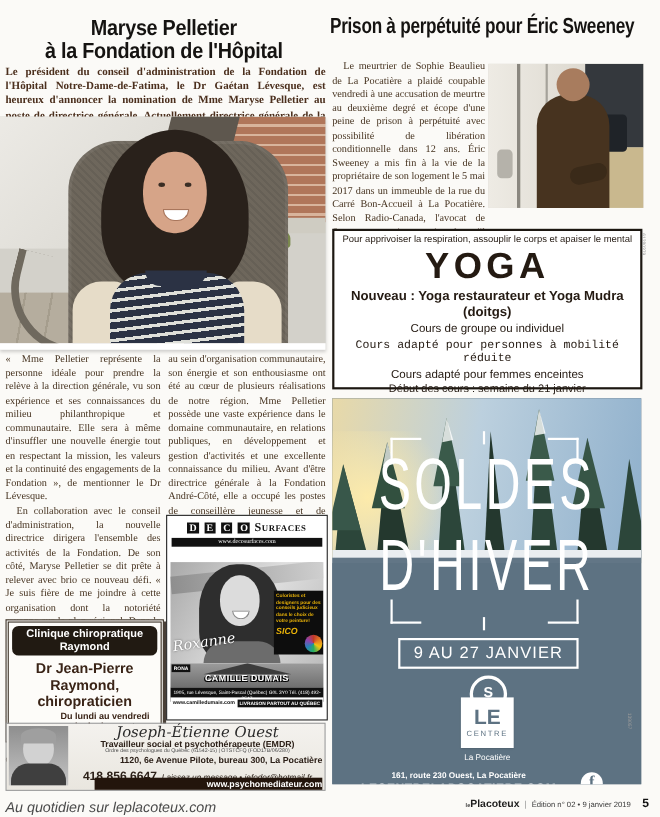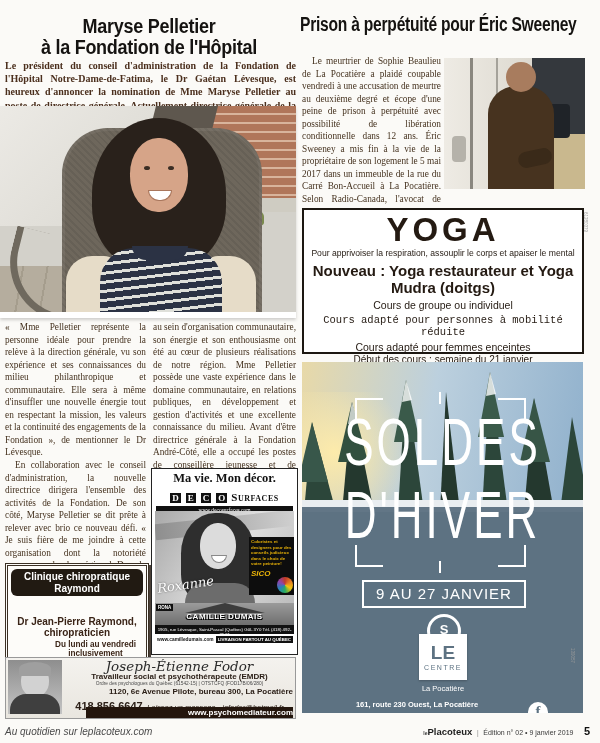--- a/index.html
+++ b/index.html
@@ -85,23 +85,23 @@
   <div class="abs" style="left:8px;top:78px;width:14px;height:26px;background:#b5b2aa;border-radius:4px;"></div>
   <div class="abs" style="left:88px;top:0;width:53px;height:76px;background:#34383d;"></div>
   <div class="abs" style="left:88px;top:76px;width:53px;height:55px;background:#c9b88e;"></div>
   <div class="abs" style="left:96px;top:46px;width:30px;height:34px;background:#1f2328;border-radius:4px;"></div>
   <div class="abs" style="left:44px;top:28px;width:66px;height:103px;background:#47331f;border-radius:28px 28px 0 0;"></div>
   <div class="abs" style="left:62px;top:4px;width:30px;height:30px;background:#a87c5e;border-radius:50%;"></div>
   <div class="abs" style="left:74px;top:92px;width:34px;height:16px;background:#3a2a19;border-radius:8px;transform:rotate(-12deg);"></div>
 </div>
 
 <div class="abs yoga" style="left:302px;top:208px;width:278px;height:142px;">
+  <div style="font-size:8.6px;margin-top:2px;">Pour apprivoiser la respiration, assouplir le corps et apaiser le mental</div>
   <div style="font-size:33px;font-weight:700;letter-spacing:4px;line-height:1;margin-top:3px;">YOGA</div>
-  <div style="font-size:8.6px;margin-top:2px;">Pour apprivoiser la respiration, assouplir le corps et apaiser le mental</div>
-  <div style="font-size:15px;font-weight:700;margin-top:4px;">Nouveau : Yoga restaurateur et Yoga Mudra (doitgs)</div>
+  <div style="font-size:12px;font-weight:700;margin-top:4px;">Nouveau : Yoga restaurateur et Yoga Mudra (doitgs)</div>
   <div style="font-size:10.5px;margin-top:3px;">Cours de groupe ou individuel</div>
   <div style="font-size:10.5px;margin-top:3px;font-family:Liberation Mono, monospace;">Cours adapté pour personnes à mobilité réduite</div>
   <div style="font-size:10.5px;margin-top:3px;">Cours adapté pour femmes enceintes</div>
   <div style="font-size:10px;margin-top:1px;">Début des cours : semaine du 21 janvier</div>
   <div style="font-size:7.8px;margin-top:3px;">Plus de 15 ans de formation et  18 ans d'expérience.</div>
 </div>
 <div class="abs vcode" style="left:588px;top:212px;">61280379</div>
 
 <div class="abs photo soldes" style="left:302px;top:362px;width:281px;height:351px;">
 
@@ -159,29 +159,28 @@
     <span>f</span>
   </div>
 </div>
 <div class="abs vcode" style="left:575px;top:648px;">139057</div>
 
 <div class="abs clin" style="left:5px;top:563px;width:138px;height:106px;">
   <div style="background:#211a12;color:#fff;font-weight:700;font-size:10px;line-height:1.15;border-radius:6px;margin:3px 3px 0 3px;padding:2px 0;">
     <div>Clinique chiropratique</div>
     <div>Raymond</div>
   </div>
-  <div style="font-size:10px;font-weight:700;margin-top:20px;">Dr Jean-Pierre Raymond, chiropraticien</div>
+  <div style="font-size:13px;font-weight:700;margin-top:4px;">Dr Jean-Pierre Raymond, chiropraticien</div>
   <div style="font-size:8.2px;font-weight:700;margin-top:2px;margin-left:37px;">Du lundi au vendredi inclusivement</div>
   <div style="font-size:8px;font-weight:700;margin-top:3px;">169, de la Seigneurie</div>
   <div style="font-size:8px;font-weight:700;">Saint-Roch-des-Aulnaies</div>
   <div style="font-size:8px;font-weight:700;margin-top:3px;">Tél. : 418 354-2723 • 1 800 725-5133</div>
 </div>
 
 <div class="abs deco" style="left:151px;top:468px;width:145px;height:185px;">
-  <div style="font-weight:700;font-size:12.5px;text-align:center;margin-top:2px;color:#111;">Ma vie. Mon décor.</div>
   <div style="text-align:center;margin-top:1px;">
     <span class="deco-letter" style="background:#111;color:#fff;font-size:9px;font-weight:700;padding:0 2px;margin-right:1px;">D</span>
     <span style="background:#111;color:#fff;font-size:9px;font-weight:700;padding:0 2px;margin-right:1px;">E</span>
     <span style="background:#111;color:#fff;font-size:9px;font-weight:700;padding:0 2px;margin-right:1px;">C</span>
     <span style="background:#111;color:#fff;font-size:9px;font-weight:700;padding:0 2px;">O</span>
     <span style="font-size:11px;font-weight:700;font-variant:small-caps;letter-spacing:.5px;color:#111;">Surfaces</span>
   </div>
   <div style="background:#111;color:#fff;font-size:5.5px;text-align:center;padding:1px 0;margin:1px 4px 0 4px;">
     <span>www.decosurfaces.com</span>
   </div>
@@ -212,33 +211,33 @@
   </div>
 </div>
 
 <div class="abs fodor" style="left:5px;top:657px;width:289px;height:60px;">
 
   <div class="abs photo" style="left:2px;top:2px;width:54px;height:54px;background:linear-gradient(#8e8e8e,#c4c4c4);">
     <div class="abs" style="left:13px;top:5px;width:28px;height:32px;background:#d2d2d2;border-radius:48%;"></div>
     <div class="abs" style="left:11px;top:2px;width:32px;height:14px;background:#9f9f9f;border-radius:50% 50% 0 0;"></div>
     <div class="abs" style="left:2px;top:34px;width:50px;height:20px;background:#3f3f3f;border-radius:16px 16px 0 0;"></div>
   </div>
-  <div class="abs" style="left:60px;top:0;width:227px;text-align:center;font-family:'DejaVu Serif',serif;font-style:italic;font-size:13.5px;color:#2a2a2a;">Joseph-Étienne Fodor</div>
+  <div class="abs" style="left:60px;top:0;width:227px;text-align:center;font-family:'DejaVu Serif',serif;font-style:italic;font-size:13.5px;color:#2a2a2a;">Joseph-Étienne Ouest</div>
   <div class="abs" style="left:60px;top:14px;width:227px;text-align:center;font-size:8px;font-weight:700;">Travailleur social et psychothérapeute (EMDR)</div>
   <div class="abs" style="left:60px;top:23px;width:227px;text-align:center;font-size:4.8px;color:#4a4a4a;">Ordre des psychologues du Québec (61542-15) | OTSTCFQ (FOD17B/06/280)</div>
   <div class="abs" style="left:60px;top:29px;width:227px;text-align:right;font-size:8px;font-weight:700;">1120, 6e Avenue Pilote, bureau 300, La Pocatière</div>
   <div class="abs" style="left:60px;top:38px;width:227px;text-align:center;">
     <span style="font-size:11px;font-weight:700;">418.856.6647</span>
     <span style="font-size:7.5px;font-style:italic;">Laissez un message • jefodor@hotmail.fr</span>
   </div>
   <div class="abs" style="left:80px;top:49px;width:207px;background:#23150c;color:#fff;text-align:right;font-size:8px;font-weight:700;padding:1px 0;">
     <span>www.psychomediateur.com</span>
   </div>
 </div>
 
-<div class="abs" style="left:5px;top:726px;font-family:'Liberation Sans',sans-serif;font-style:italic;font-size:10px;color:#4a4a4a;">Au quotidien sur leplacoteux.com</div>
+<div class="abs" style="left:5px;top:726px;font-family:'Liberation Sans',sans-serif;font-style:italic;font-size:13px;color:#4a4a4a;">Au quotidien sur leplacoteux.com</div>
 
 <div class="abs" style="left:300px;top:721px;width:290px;text-align:right;font-family:'Liberation Sans',sans-serif;color:#3a3a3a;">
   <span style="font-size:5px;font-weight:700;">le</span><span style="font-size:9.5px;font-weight:700;color:#1d1d1d;">Placoteux</span>
   <span style="font-size:8px;color:#999;">|</span>
   <span style="font-size:7px;">Édition n° 02  •  9 janvier 2019</span>
   <span style="font-size:11px;font-weight:700;color:#111;margin-left:6px;">5</span>
 </div>
 
 </body></html>

